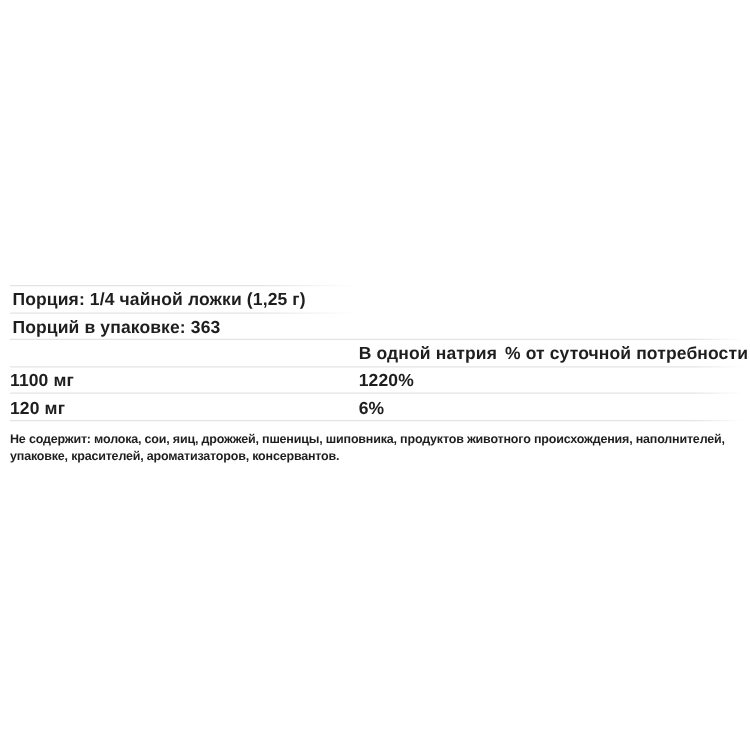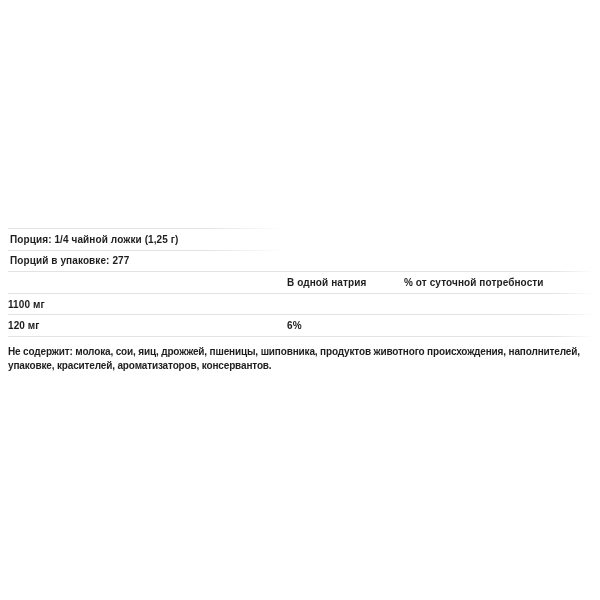--- a/index.html
+++ b/index.html
@@ -32,21 +32,21 @@
   }
   .divider.full {
     width: 100%;
     background: linear-gradient(to right, #e3e3e3 0%, #e3e3e3 93%, rgba(227,227,227,0) 100%);
   }
   .row {
     height: 20.6px;
     display: grid;
     grid-template-columns: 279px 117px auto;
     align-items: center;
-    font-size: 10px;
+    font-size: 14px;
     letter-spacing: 0.1px;
     white-space: nowrap;
   }
   .row .c1 {
     padding-left: 2px;
   }
   .footer {
     margin-top: 8px;
     padding-left: 0px;
     font-size: 10px;
@@ -67,37 +67,38 @@
 
     <div class="row">
       <span class="c1">Порция: 1/4 чайной ложки (1,25 г)</span>
       <span class="c2"></span>
       <span class="c3"></span>
     </div>
 
     <div class="divider short"></div>
 
     <div class="row">
-      <span class="c1">Порций в упаковке: 277</span>
+      <span class="c1">Порций в упаковке: 363</span>
       <span class="c2"></span>
       <span class="c3"></span>
     </div>
 
     <div class="divider full"></div>
 
     <div class="row">
       <span class="c1"></span>
       <span class="c2">В одной натрия</span>
       <span class="c3">% от суточной потребности</span>
     </div>
 
     <div class="divider full"></div>
 
     <div class="row">
       <span class="c2">1100 мг</span>
+      <span class="c3">1220%</span>
     </div>
 
     <div class="divider full"></div>
 
     <div class="row">
       <span class="c2">120 мг</span>
       <span class="c3">6%</span>
     </div>
 
     <div class="divider full"></div>

